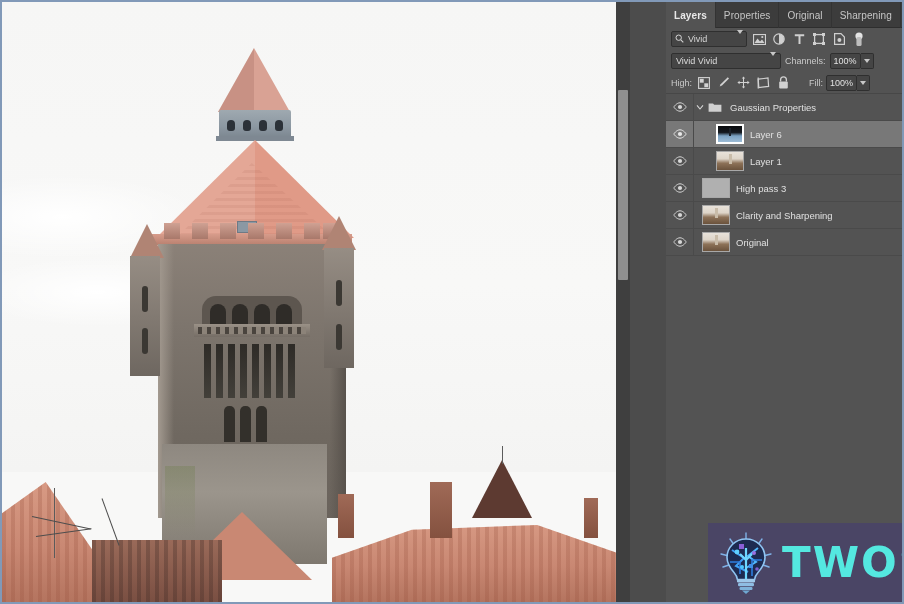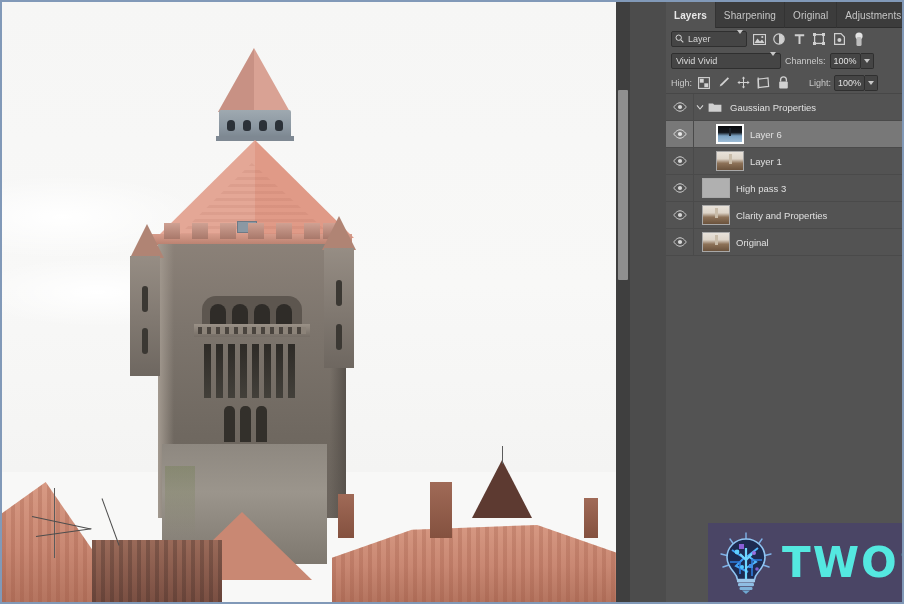--- a/index.html
+++ b/index.html
@@ -463,39 +463,39 @@
   </div>
   <div id="gutter"></div>
 
   <div id="panel">
 
     <div id="tabbar">
       <div class="tab active">
         <span>Layers</span>
       </div>
       <div class="tab">
-        <span>Sharpening</span>
+        <span>Properties</span>
       </div>
       <div class="tab">
         <span>Original</span>
       </div>
       <div class="tab">
-        <span>Adjustments</span>
+        <span>Sharpening</span>
       </div>
     </div>
 
     <div id="filterrow">
       <div class="kind-select">
         <span>
           <svg width="9" height="9" viewBox="0 0 9 9">
               <circle cx="3.7" cy="3.7" r="2.7" fill="none" stroke="#d5d5d5" stroke-width="1"></circle>
               <line x1="5.8" y1="5.8" x2="8.3" y2="8.3" stroke="#d5d5d5" stroke-width="1.1"></line>
             </svg>
         </span>
-        <span class="lbl">Layer</span>
+        <span class="lbl">Vivid</span>
         <span><span class="caret"></span></span>
       </div>
 
       <div class="ficon">
         <svg width="13" height="11" viewBox="0 0 13 11">
             <rect x="0.5" y="0.5" width="12" height="10" fill="none" stroke="#d0d0d0" stroke-width="1.2"></rect>
             <path d="M1.5 9 L4.5 4.5 L7 7.5 L9 5.5 L11.5 9 Z" fill="#d0d0d0"></path>
             <circle cx="9.3" cy="3" r="1.1" fill="#d0d0d0"></circle>
           </svg>
       </div>
@@ -575,21 +575,21 @@
             <path d="M1.2 2.2 L11 1 L11.6 9.4 L1.8 10.6 Z" fill="none" stroke="#d2d2d2" stroke-width="1.2"></path>
             <line x1="1.2" y1="0.5" x2="1.2" y2="11.5" stroke="#d2d2d2" stroke-width="1.2"></line>
           </svg>
       </div>
       <div class="lock-ico">
         <svg width="11" height="13" viewBox="0 0 11 13">
             <path d="M2.6 5.6 V3.8 a2.9 2.9 0 0 1 5.8 0 V5.6" fill="none" stroke="#d2d2d2" stroke-width="1.3"></path>
             <rect x="1.2" y="5.4" width="8.6" height="7" rx="1" fill="#d2d2d2"></rect>
           </svg>
       </div>
-      <span class="mini-label" style="margin-left:14px">Light:</span>
+      <span class="mini-label" style="margin-left:14px">Fill:</span>
       <div style="display:flex">
         <div class="numbox">
           <span>100%</span>
         </div>
         <div class="stepper">
             <span class="caret"></span>
           </div>
       </div>
     </div>
 
@@ -659,21 +659,21 @@
       <div class="layer-row">
         <div class="eye-cell">
           <svg width="14" height="10" viewBox="0 0 14 10">
               <path d="M7 0.8 C10.6 0.8 13.2 5 13.2 5 C13.2 5 10.6 9.2 7 9.2 C3.4 9.2 0.8 5 0.8 5 C0.8 5 3.4 0.8 7 0.8 Z" fill="none" stroke="#d8d8d8" stroke-width="1"></path>
               <circle cx="7" cy="5" r="2.1" fill="#d8d8d8"></circle>
             </svg>
         </div>
         <div class="thumb" style="margin-left:8px">
             <div class="t-normal"></div>
           </div>
-        <span class="layer-name">Clarity and Properties</span>
+        <span class="layer-name">Clarity and Sharpening</span>
       </div>
 
       <div class="layer-row">
         <div class="eye-cell">
           <svg width="14" height="10" viewBox="0 0 14 10">
               <path d="M7 0.8 C10.6 0.8 13.2 5 13.2 5 C13.2 5 10.6 9.2 7 9.2 C3.4 9.2 0.8 5 0.8 5 C0.8 5 3.4 0.8 7 0.8 Z" fill="none" stroke="#d8d8d8" stroke-width="1"></path>
               <circle cx="7" cy="5" r="2.1" fill="#d8d8d8"></circle>
             </svg>
         </div>
         <div class="thumb" style="margin-left:8px">

